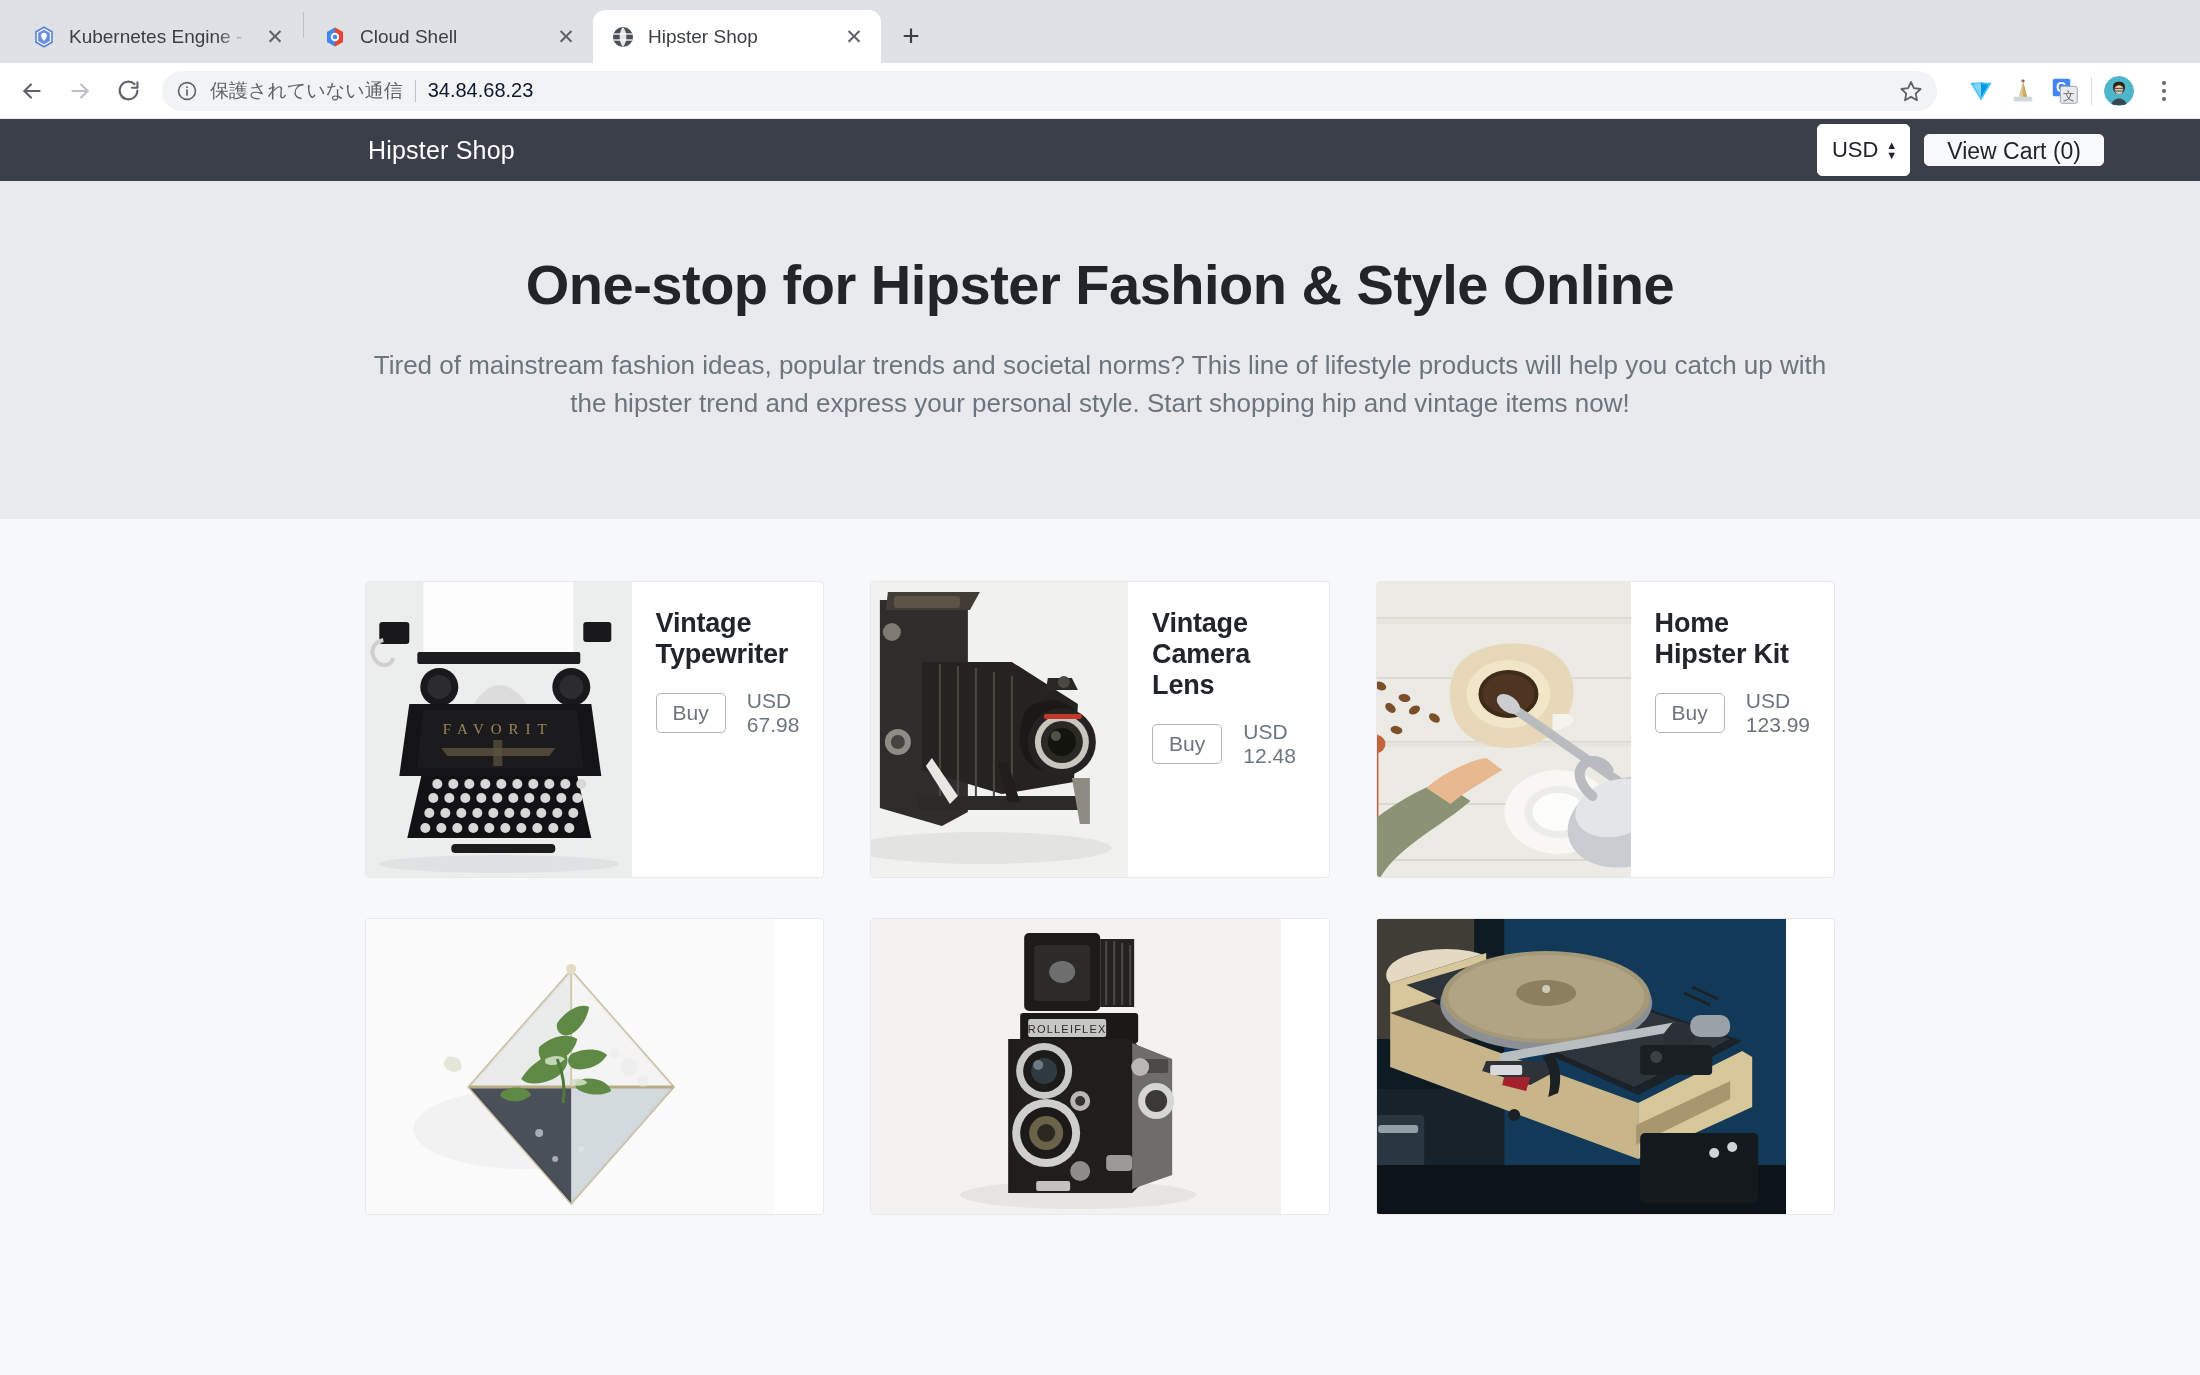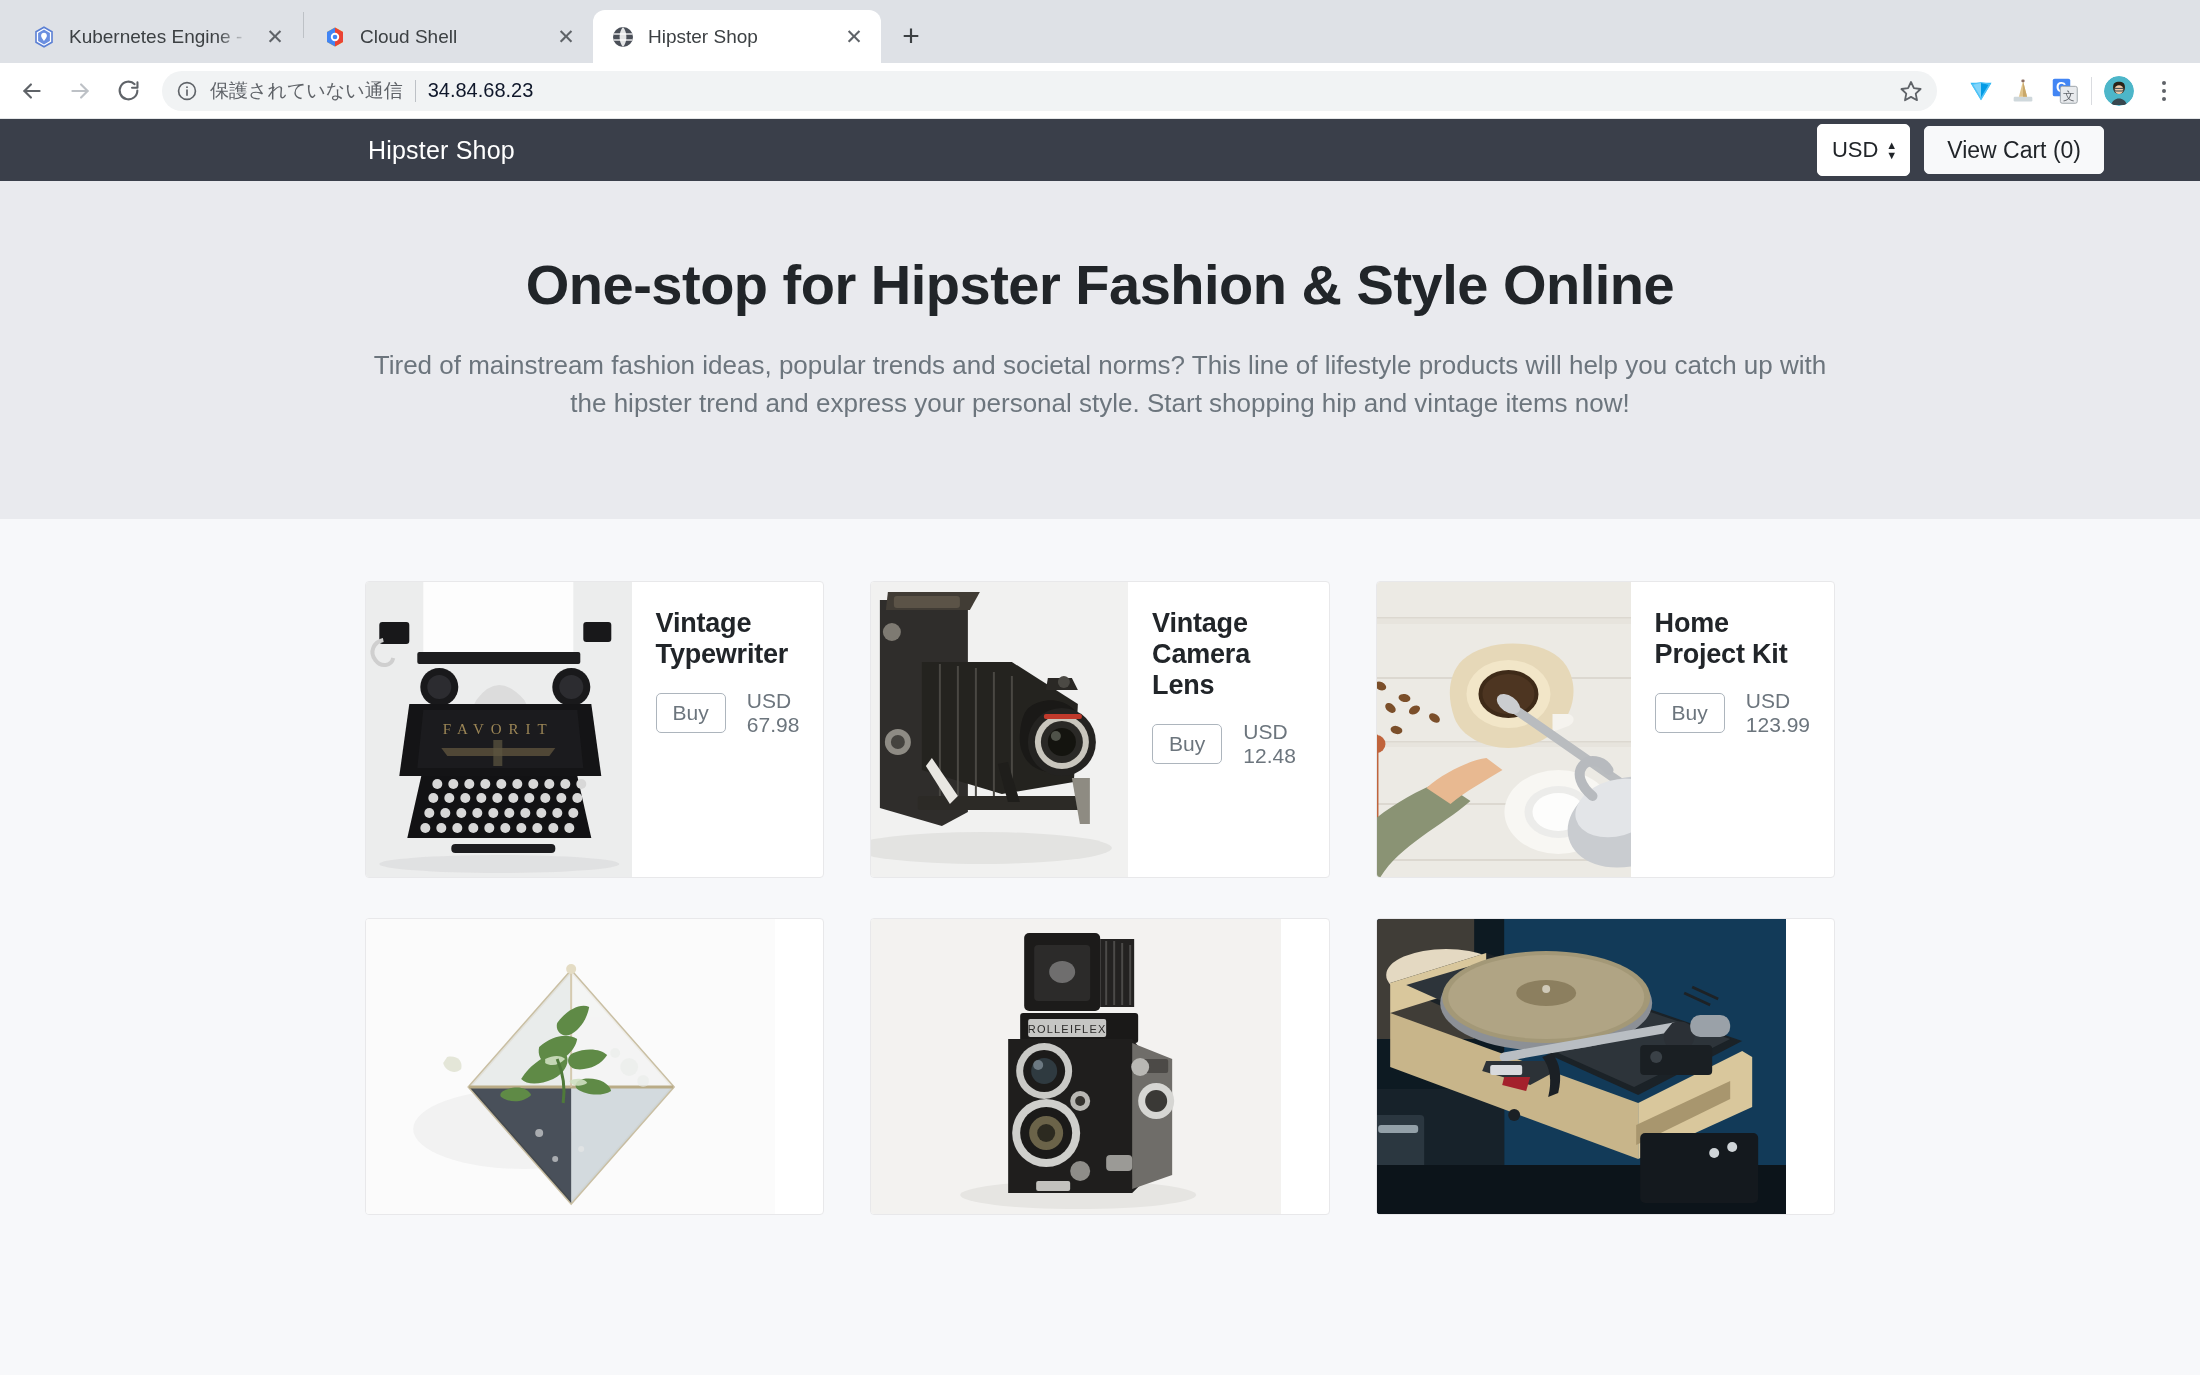--- a/index.html
+++ b/index.html
@@ -144,25 +144,25 @@
     align-items: center;
     gap: 8px;
     font-family: "Liberation Sans", sans-serif;
   }
   .spinner { display: flex; flex-direction: column; gap: 3px; line-height: 0; }
   .spinner span { font-size: 11px; color: #212529; line-height: 7px; }
   .cart-btn {
     background: #f8f9fa;
     border: 1px solid #f8f9fa;
     border-radius: 5px;
-    height: 48px;
+    height: 32px;
     padding: 0 22px;
     font-size: 23px;
     color: #212529;
-    display: flex; align-items: center;
+    display: flex; align-items: flex-end;
     font-family: "Liberation Sans", sans-serif;
   }
 
   .hero {
     background: #e9eaee;
     padding: 72px 0 96px;
     text-align: center;
   }
   .hero h1 {
     font-size: 56px;
@@ -574,21 +574,21 @@
                 <ellipse cx="392" cy="258" rx="13" ry="9"></ellipse>
                 <ellipse cx="414" cy="252" rx="13" ry="9"></ellipse>
               </g>
 
             <path d="M432 150c14 0 23 10 23 24v36h-44c-6-16 2-60 21-60z" fill="#fafafa"></path>
             <ellipse cx="448" cy="172" rx="26" ry="20" fill="#4b3venus"></ellipse>
             <ellipse cx="448" cy="172" rx="26" ry="20" fill="#4b3522"></ellipse>
           </svg>
         </div>
         <div class="card-body">
-          <div class="card-title">Home Project Kit</div>
+          <div class="card-title">Home Hipster Kit</div>
           <div class="card-row">
             <button class="buy-btn">Buy</button>
             <span class="price">USD 123.99</span>
           </div>
         </div>
       </div>
 
       <div class="card">
         <div class="card-img">
           <svg class="art" viewBox="0 0 455 295" preserveAspectRatio="xMidYMid slice">

